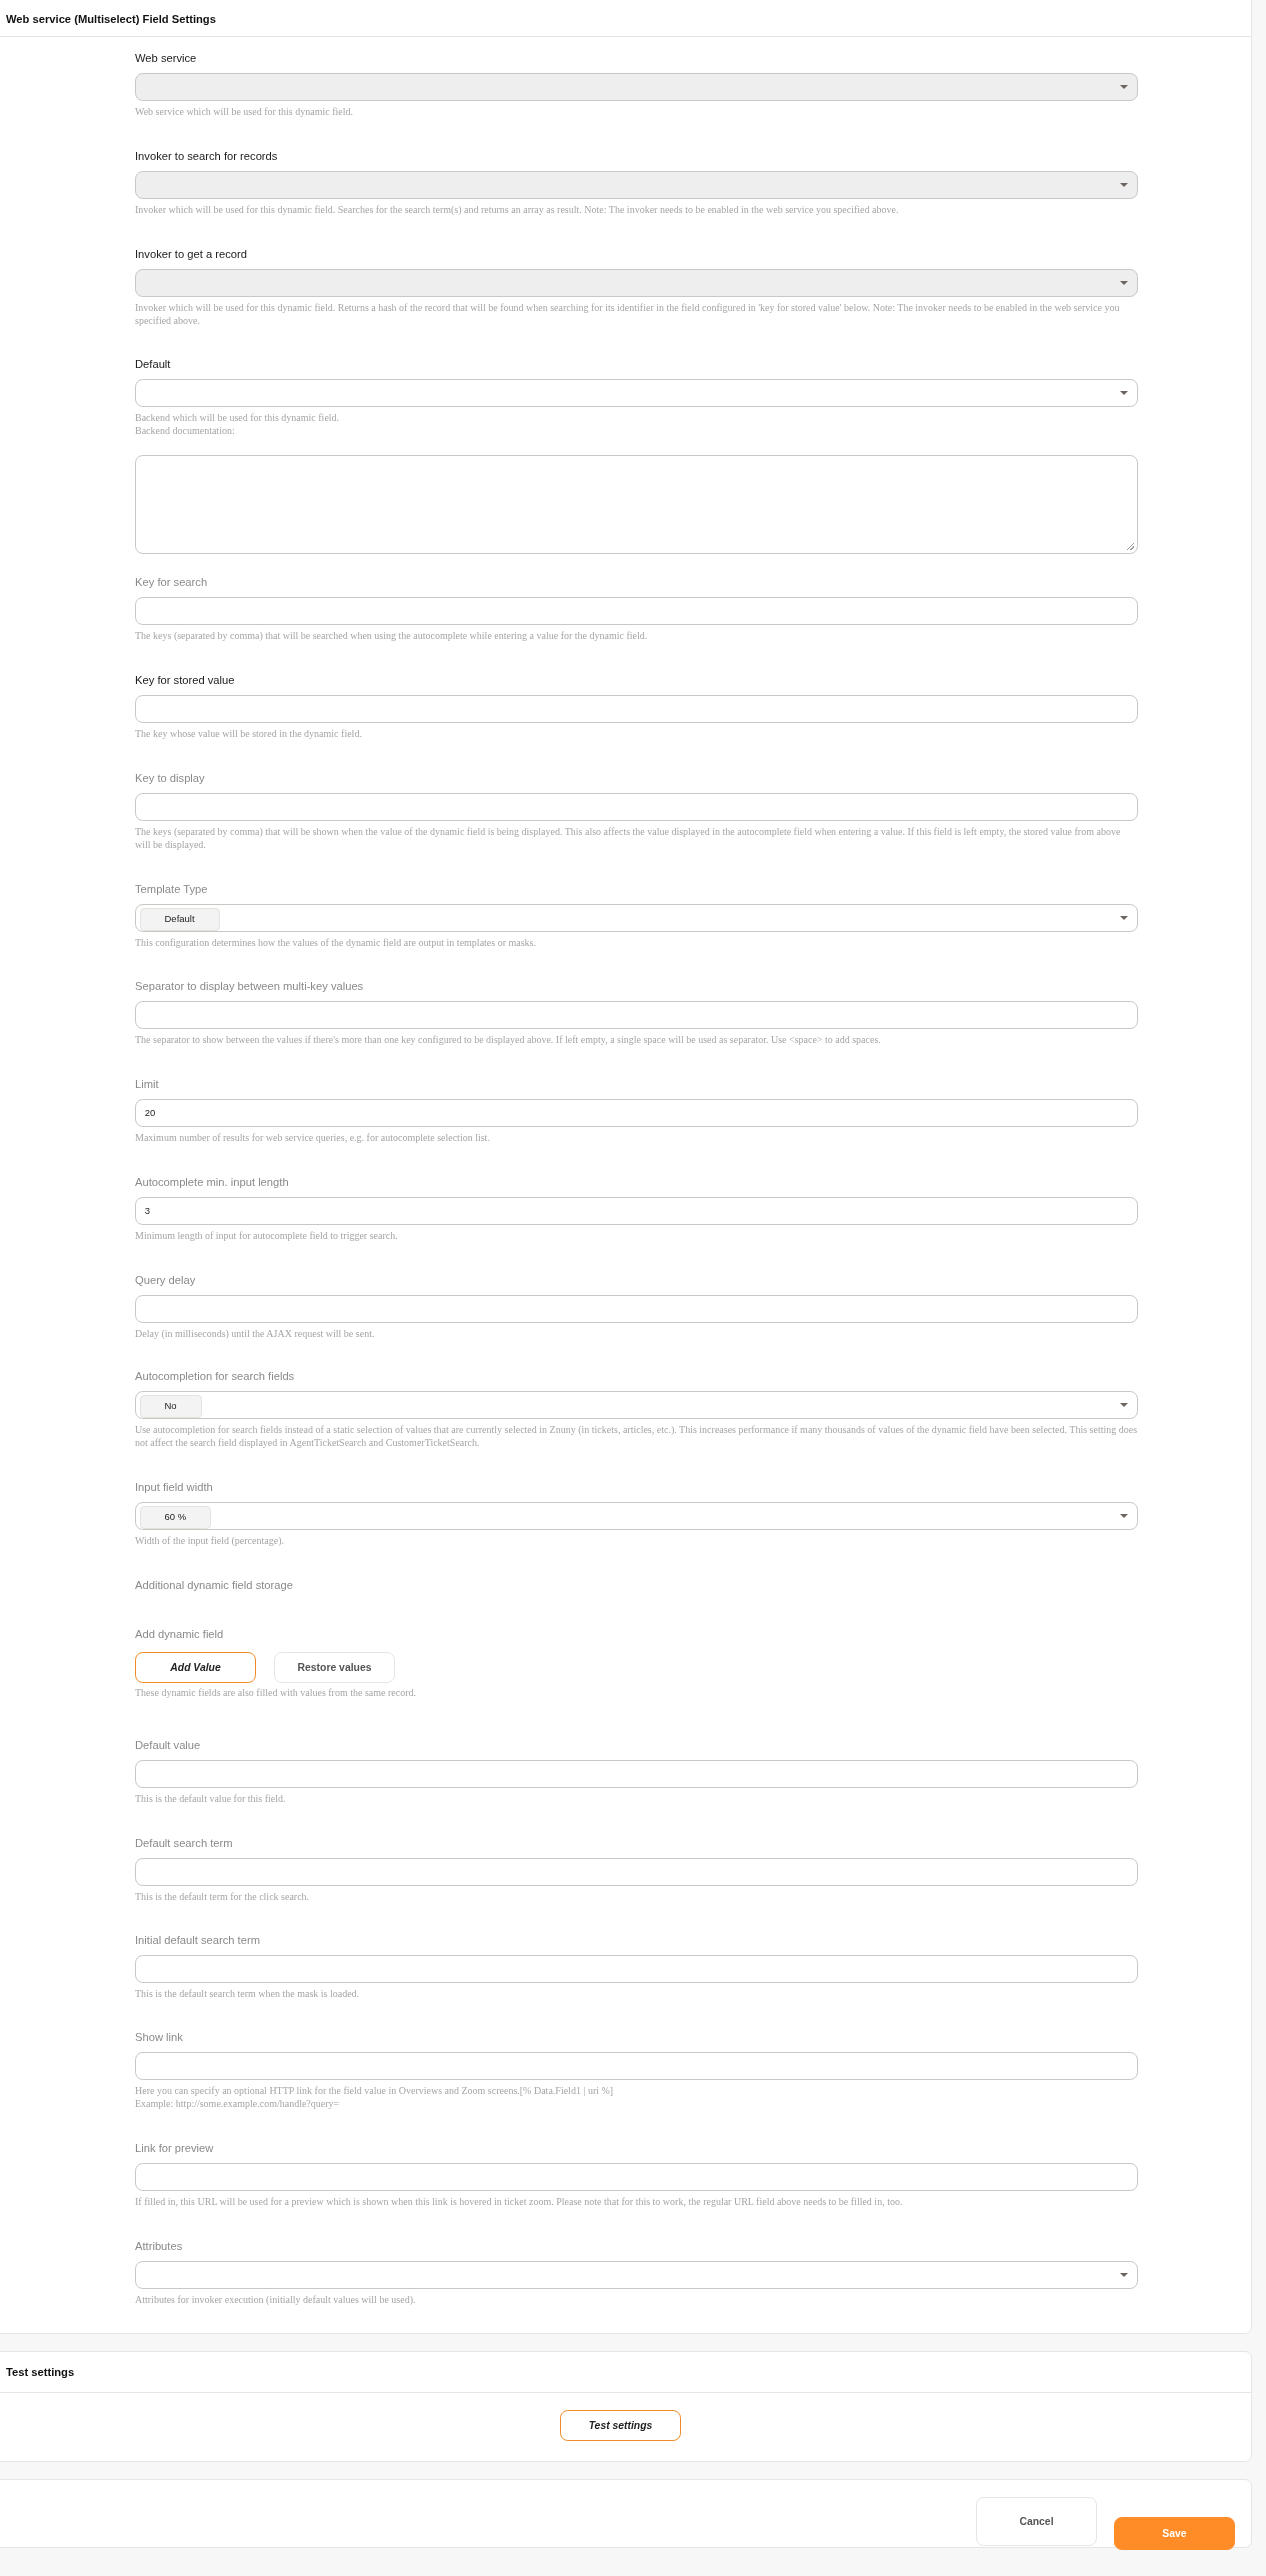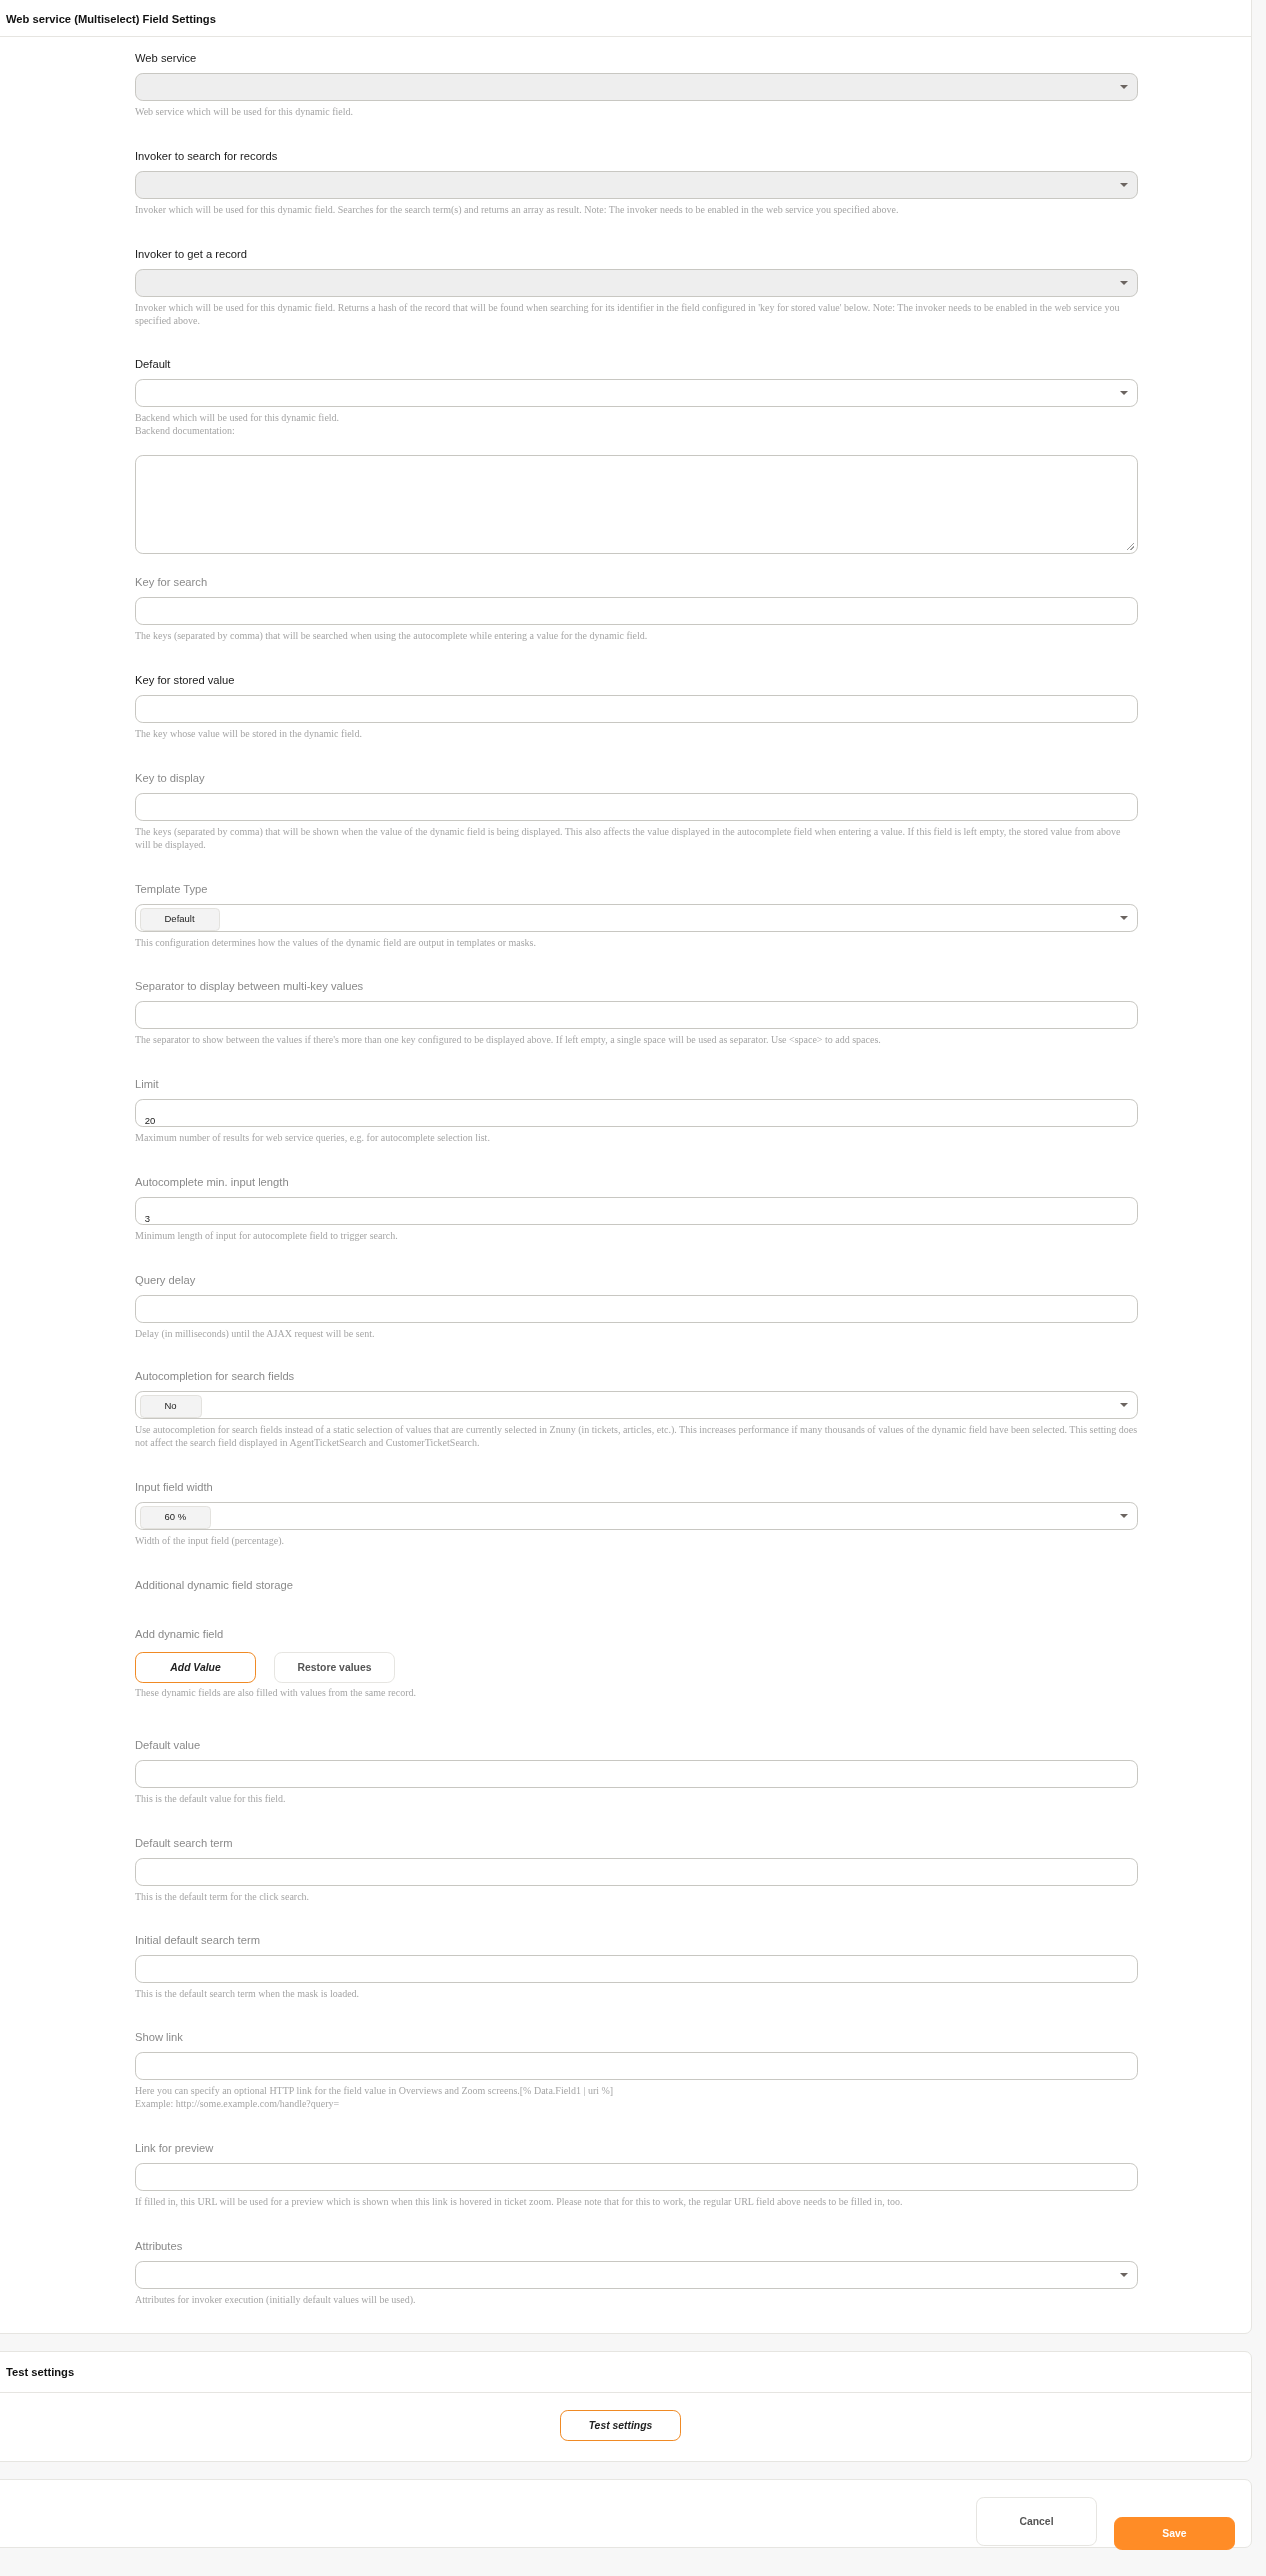--- a/index.html
+++ b/index.html
@@ -58,21 +58,20 @@
       background: #fff;
     }
     .control.disabled { background: #eeeeee; }
     .control input {
       border: none; outline: none; background: transparent;
       width: 100%; height: 100%;
       padding: 0 8.7px;
       font-family: "Liberation Sans", sans-serif;
       font-size: 9.5px; color: #222;
       border-radius: 7.8px;
-      margin-top: 8px;
     }
     .control .arrow {
       position: absolute;
       right: 8.7px; top: 11.2px;
       width: 0; height: 0;
       border-left: 4.3px solid transparent;
       border-right: 4.3px solid transparent;
       border-top: 4.3px solid #6b6460;
     }
     .chip {

